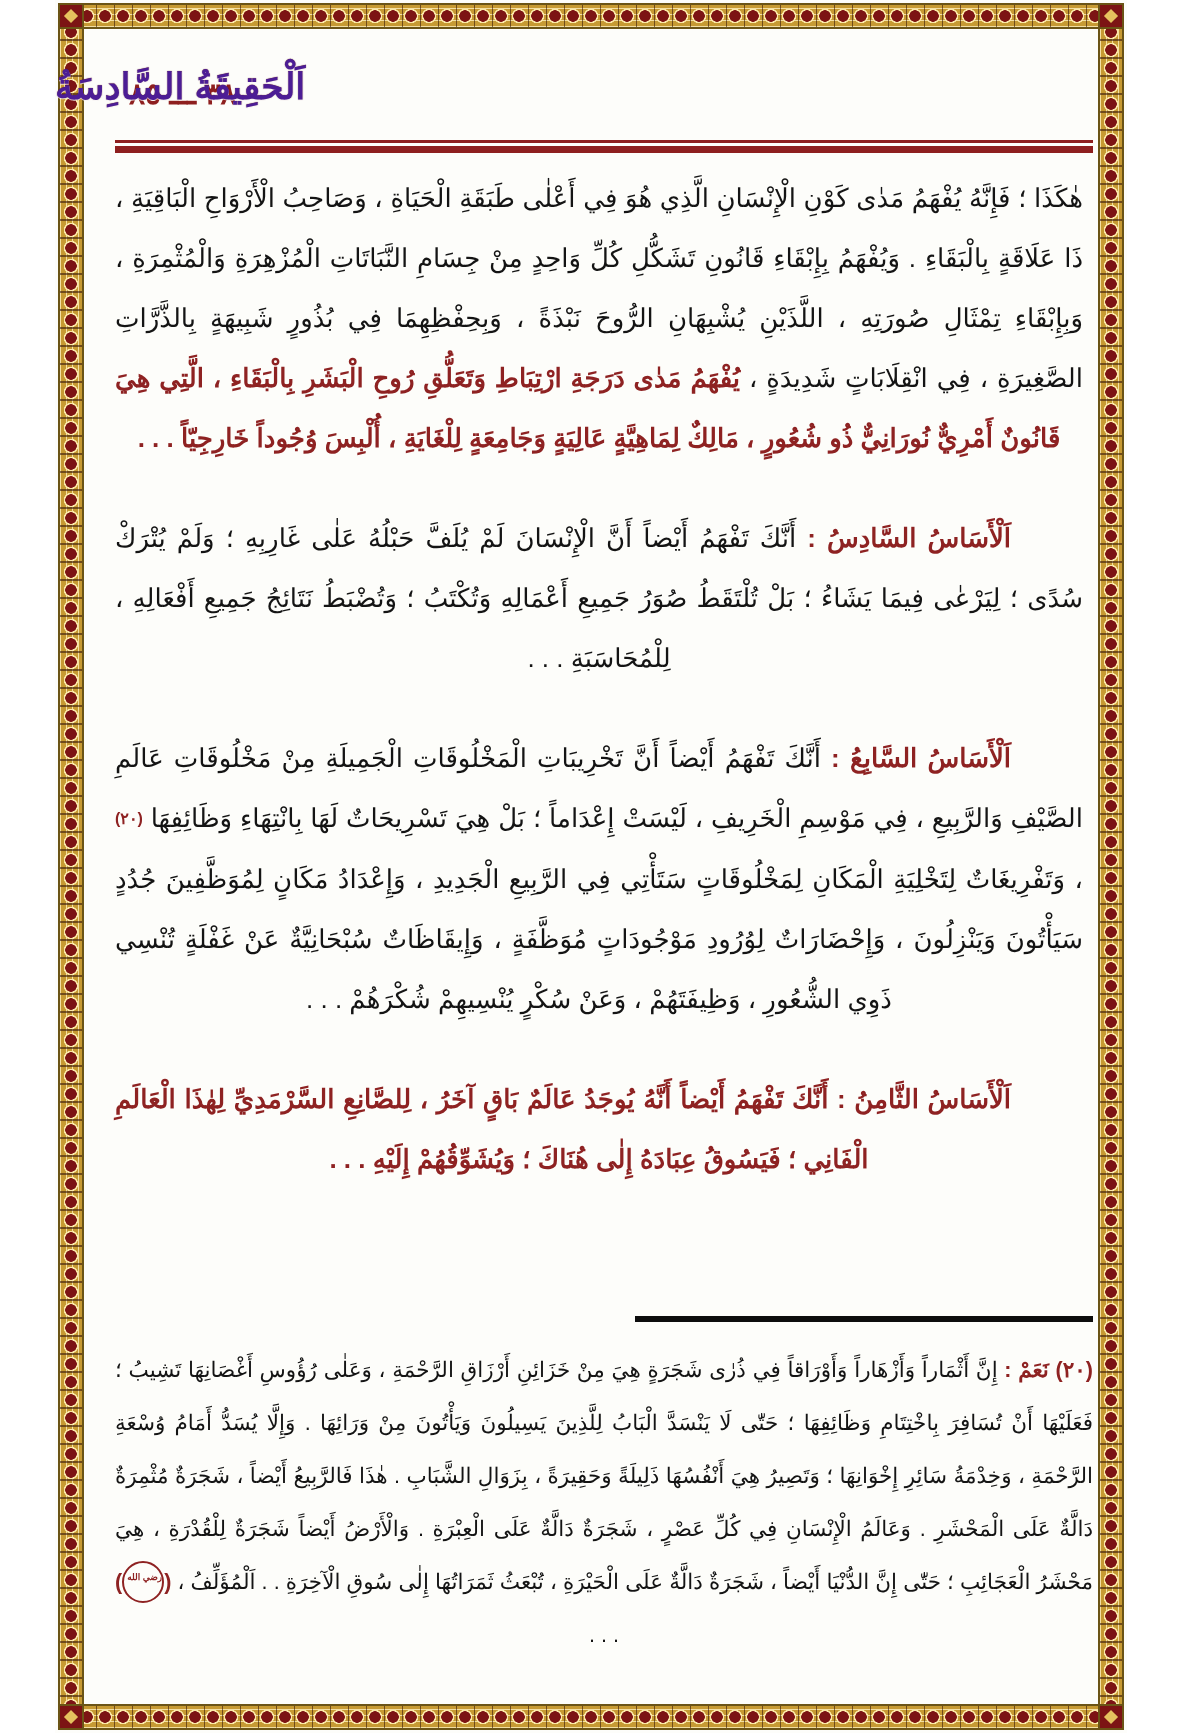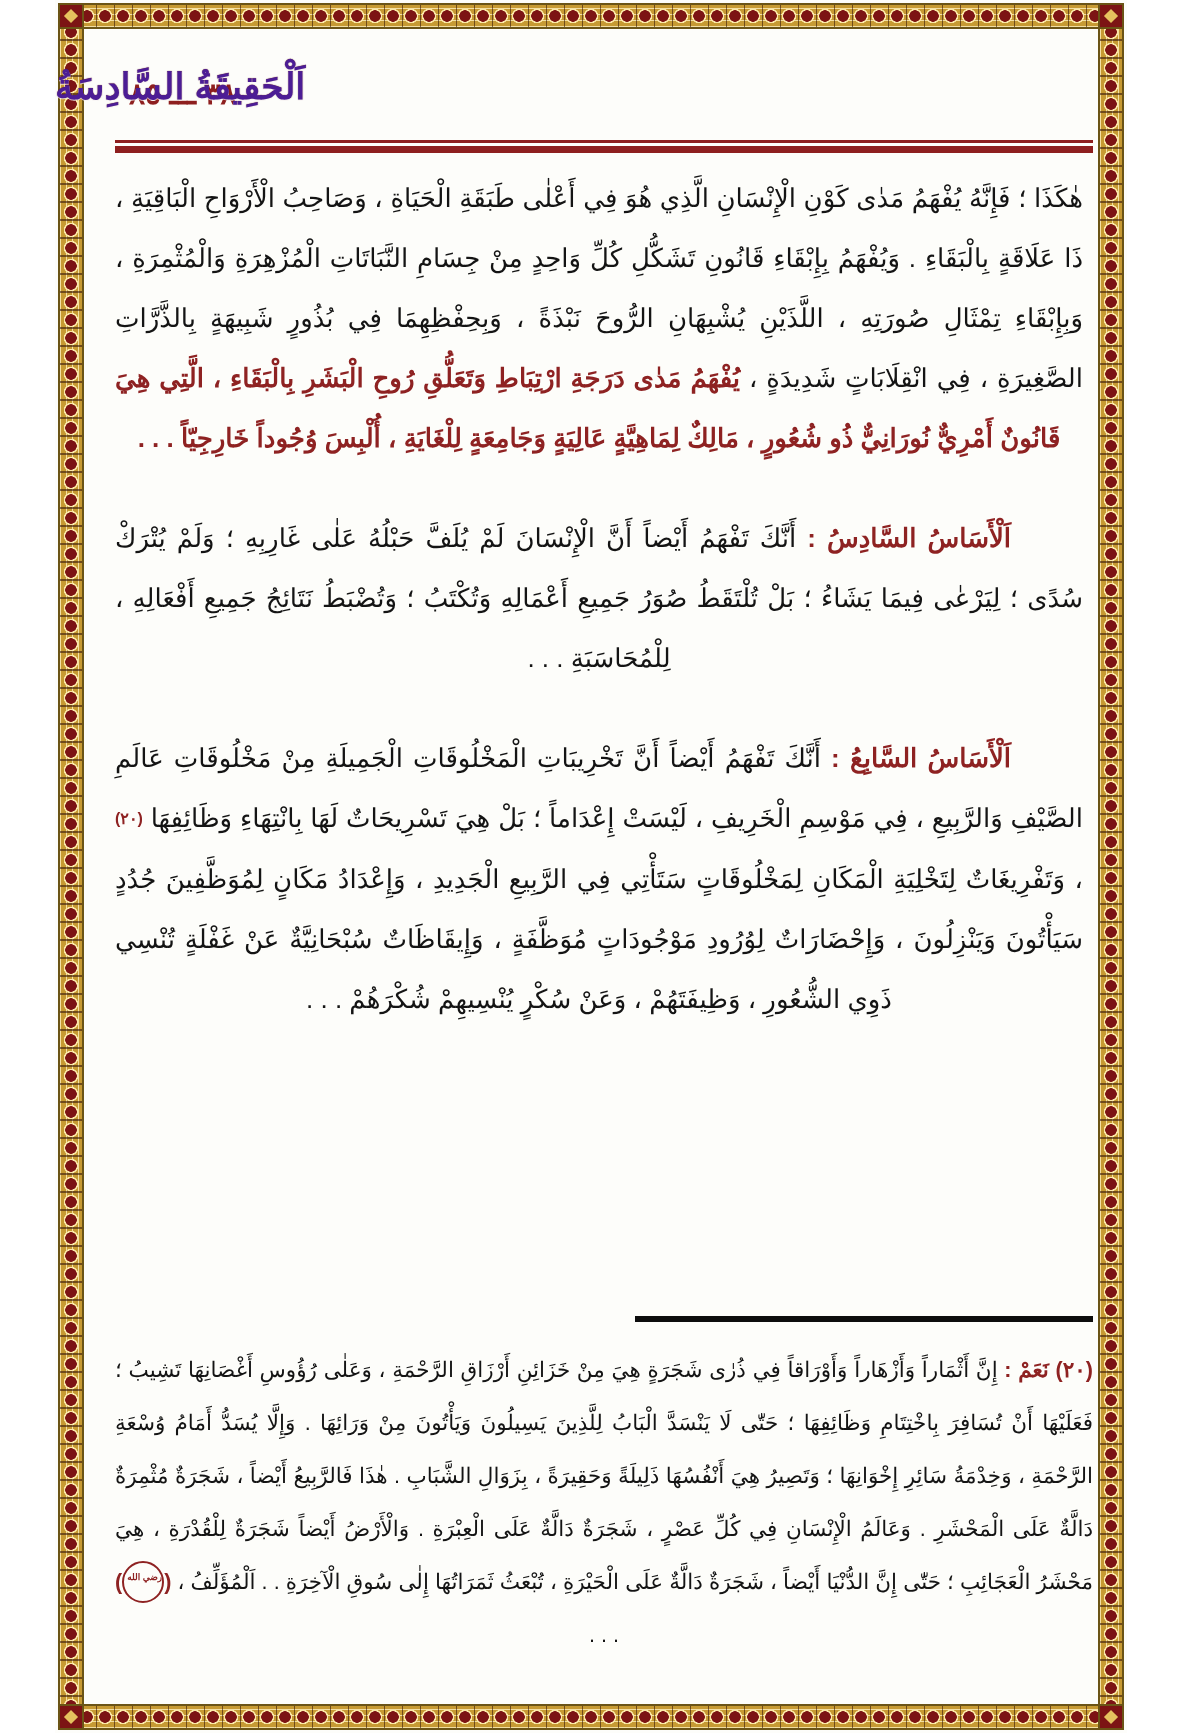--- a/index.html
+++ b/index.html
@@ -124,20 +124,21 @@
     <div class="thick"></div>
   </div>
 
   <div class="content">
     <p class="para"><span>هٰكَذَا ؛ فَإِنَّهُ يُفْهَمُ مَدٰى كَوْنِ الْإِنْسَانِ الَّذِي هُوَ فِي أَعْلٰى طَبَقَةِ الْحَيَاةِ ، وَصَاحِبُ الْأَرْوَاحِ الْبَاقِيَةِ ، ذَا عَلَاقَةٍ بِالْبَقَاءِ . وَيُفْهَمُ بِإِبْقَاءِ قَانُونِ تَشَكُّلِ كُلِّ وَاحِدٍ مِنْ جِسَامِ النَّبَاتَاتِ الْمُزْهِرَةِ وَالْمُثْمِرَةِ ، وَبِإِبْقَاءِ تِمْثَالِ صُورَتِهِ ، اللَّذَيْنِ يُشْبِهَانِ الرُّوحَ نَبْذَةً ، وَبِحِفْظِهِمَا فِي بُذُورٍ شَبِيهَةٍ بِالذَّرَّاتِ الصَّغِيرَةِ ، فِي انْقِلَابَاتٍ شَدِيدَةٍ ، </span><span class="red bold">يُفْهَمُ مَدٰى دَرَجَةِ ارْتِبَاطِ وَتَعَلُّقِ رُوحِ الْبَشَرِ بِالْبَقَاءِ ، الَّتِي هِيَ قَانُونٌ أَمْرِيٌّ نُورَانِيٌّ ذُو شُعُورٍ ، مَالِكٌ لِمَاهِيَّةٍ عَالِيَةٍ وَجَامِعَةٍ لِلْغَايَةِ ، أُلْبِسَ وُجُوداً خَارِجِيّاً . . .</span></p>
 
     <p class="para first-line-indent"><span class="red bold">اَلْأَسَاسُ السَّادِسُ : </span><span>أَنَّكَ تَفْهَمُ أَيْضاً أَنَّ الْإِنْسَانَ لَمْ يُلَفَّ حَبْلُهُ عَلٰى غَارِبِهِ ؛ وَلَمْ يُتْرَكْ سُدًى ؛ لِيَرْعٰى فِيمَا يَشَاءُ ؛ بَلْ تُلْتَقَطُ صُوَرُ جَمِيعِ أَعْمَالِهِ وَتُكْتَبُ ؛ وَتُضْبَطُ نَتَائِجُ جَمِيعِ أَفْعَالِهِ ، لِلْمُحَاسَبَةِ . . .</span></p>
 
     <p class="para first-line-indent"><span class="red bold">اَلْأَسَاسُ السَّابِعُ : </span><span>أَنَّكَ تَفْهَمُ أَيْضاً أَنَّ تَخْرِيبَاتِ الْمَخْلُوقَاتِ الْجَمِيلَةِ مِنْ مَخْلُوقَاتِ عَالَمِ الصَّيْفِ وَالرَّبِيعِ ، فِي مَوْسِمِ الْخَرِيفِ ، لَيْسَتْ إِعْدَاماً ؛ بَلْ هِيَ تَسْرِيحَاتٌ لَهَا بِانْتِهَاءِ وَظَائِفِهَا </span><span class="red fn-ref">(٢٠)</span><span> ، وَتَفْرِيغَاتٌ لِتَخْلِيَةِ الْمَكَانِ لِمَخْلُوقَاتٍ سَتَأْتِي فِي الرَّبِيعِ الْجَدِيدِ ، وَإِعْدَادُ مَكَانٍ لِمُوَظَّفِينَ جُدُدٍ سَيَأْتُونَ وَيَنْزِلُونَ ، وَإِحْضَارَاتٌ لِوُرُودِ مَوْجُودَاتٍ مُوَظَّفَةٍ ، وَإِيقَاظَاتٌ سُبْحَانِيَّةٌ عَنْ غَفْلَةٍ تُنْسِي ذَوِي الشُّعُورِ ، وَظِيفَتَهُمْ ، وَعَنْ سُكْرٍ يُنْسِيهِمْ شُكْرَهُمْ . . .</span></p>
 
+    <p class="para first-line-indent"><span class="red bold">اَلْأَسَاسُ الثَّامِنُ : </span><span class="red bold">أَنَّكَ تَفْهَمُ أَيْضاً أَنَّهُ يُوجَدُ عَالَمٌ بَاقٍ آخَرُ ، لِلصَّانِعِ السَّرْمَدِيِّ لِهٰذَا الْعَالَمِ الْفَانِي ؛ فَيَسُوقُ عِبَادَهُ إِلٰى هُنَاكَ ؛ وَيُشَوِّقُهُمْ إِلَيْهِ . . .</span></p>
   </div>
 
   <div class="footnote-sep"></div>
   <div class="footnote">
     <span class="red marker">(٢٠) نَعَمْ : </span><span>إِنَّ أَثْمَاراً وَأَزْهَاراً وَأَوْرَاقاً فِي ذُرٰى شَجَرَةٍ هِيَ مِنْ خَزَائِنِ أَرْزَاقِ الرَّحْمَةِ ، وَعَلٰى رُؤُوسِ أَغْصَانِهَا تَشِيبُ ؛ فَعَلَيْهَا أَنْ تُسَافِرَ بِاخْتِتَامِ وَظَائِفِهَا ؛ حَتّٰى لَا يَنْسَدَّ الْبَابُ لِلَّذِينَ يَسِيلُونَ وَيَأْتُونَ مِنْ وَرَائِهَا . وَإِلَّا يُسَدُّ أَمَامُ وُسْعَةِ الرَّحْمَةِ ، وَخِدْمَةُ سَائِرِ إِخْوَانِهَا ؛ وَتَصِيرُ هِيَ أَنْفُسُهَا ذَلِيلَةً وَحَقِيرَةً ، بِزَوَالِ الشَّبَابِ . هٰذَا فَالرَّبِيعُ أَيْضاً ، شَجَرَةٌ مُثْمِرَةٌ دَالَّةٌ عَلَى الْمَحْشَرِ . وَعَالَمُ الْإِنْسَانِ فِي كُلِّ عَصْرٍ ، شَجَرَةٌ دَالَّةٌ عَلَى الْعِبْرَةِ . وَالْأَرْضُ أَيْضاً شَجَرَةٌ لِلْقُدْرَةِ ، هِيَ مَحْشَرُ الْعَجَائِبِ ؛ حَتّٰى إِنَّ الدُّنْيَا أَيْضاً ، شَجَرَةٌ دَالَّةٌ عَلَى الْحَيْرَةِ ، تُبْعَثُ ثَمَرَاتُهَا إِلٰى سُوقِ الْآخِرَةِ . . اَلْمُؤَلِّفُ ، </span><span class="seal-wrap"><span>(</span><span class="seal-circle">رضي الله عنه</span><span>)</span></span><span> . . .</span>
   </div>
 
 </div>
 
 </body></html>

